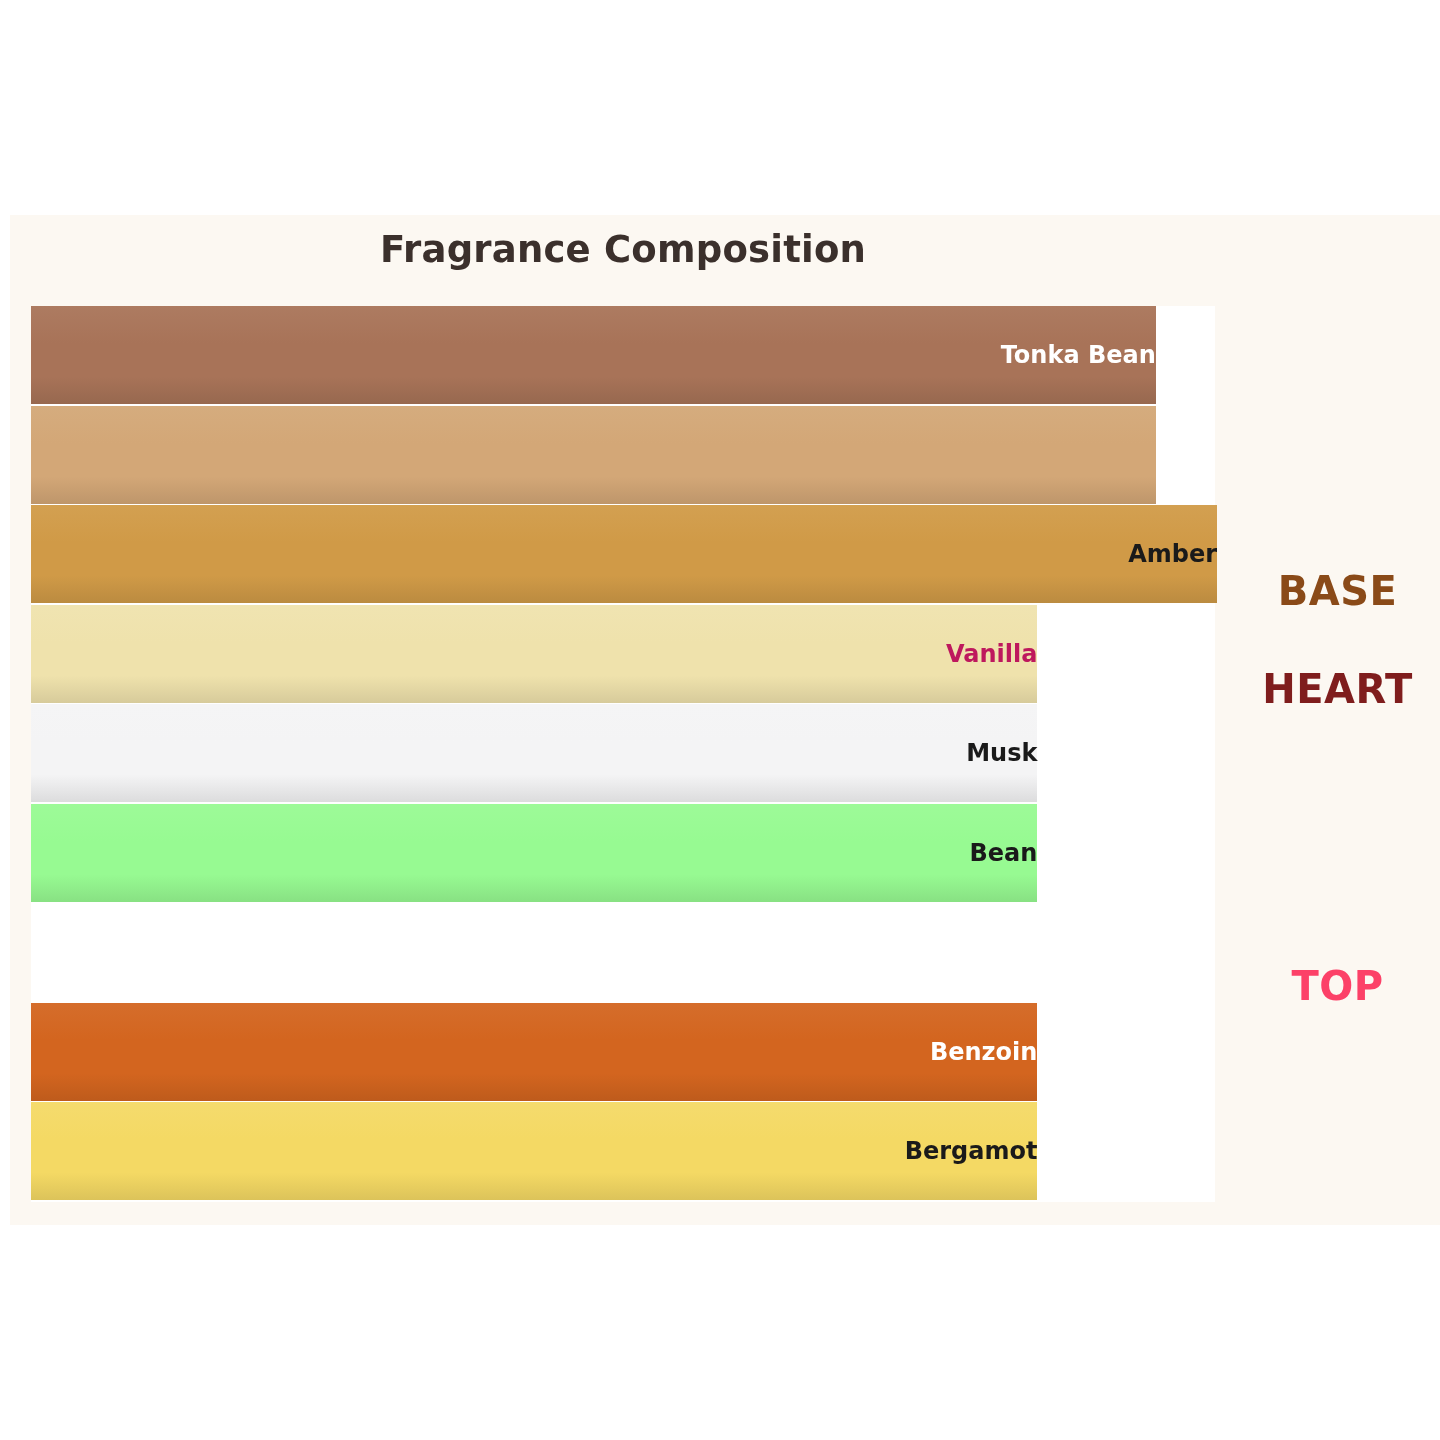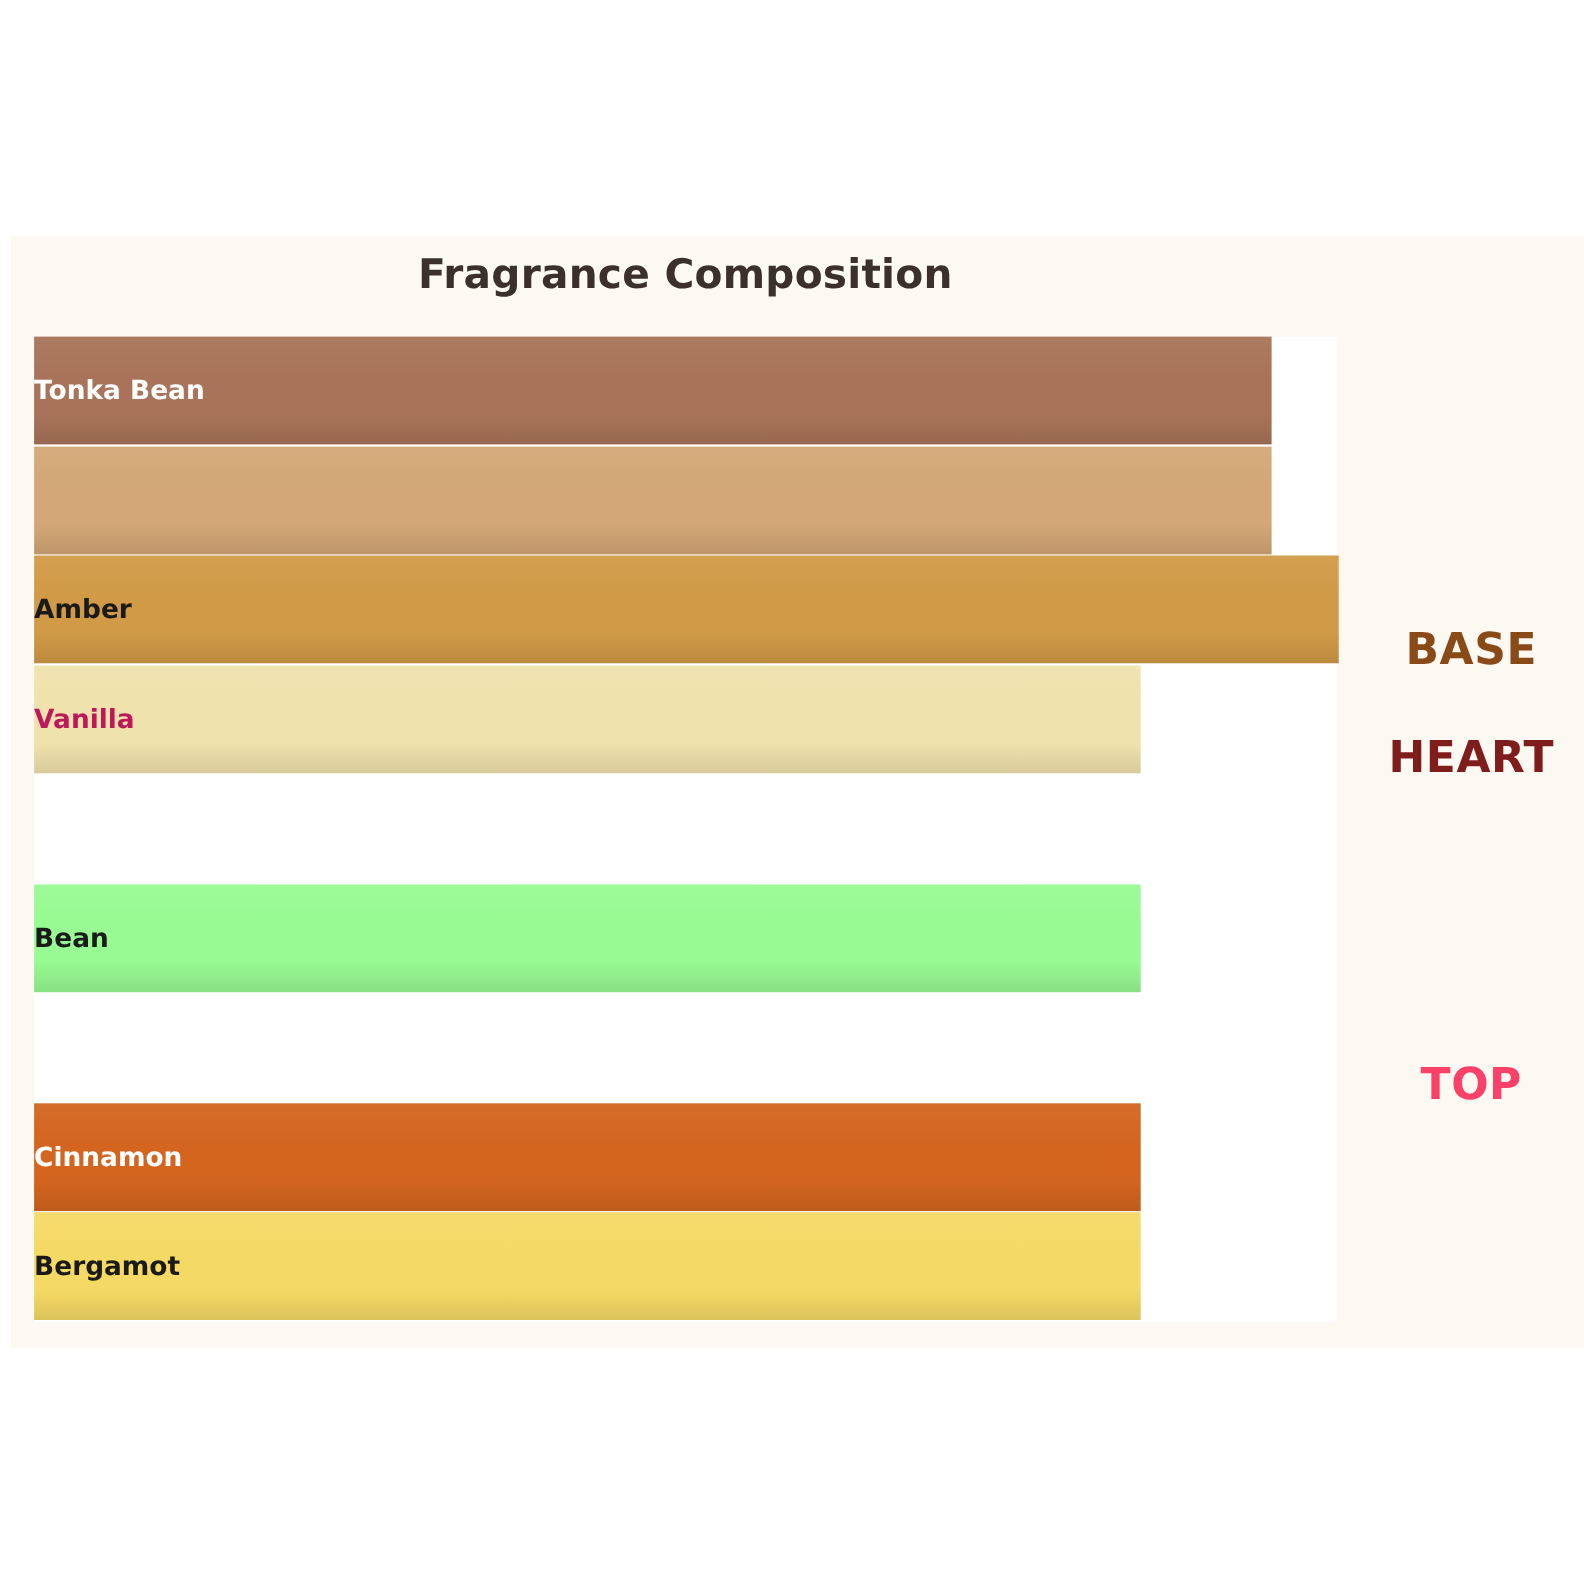--- a/index.html
+++ b/index.html
@@ -63,21 +63,21 @@
     left: 0;
     top: 0;
     width: 100%;
     height: 100%;
   }
   .band-label {
     position: absolute;
     top: 50%;
     transform: translateY(-50%);
     width: 100%;
-    text-align: left;
+    text-align: right;
     font-size: 24px;
     font-weight: 700;
     white-space: nowrap;
     pointer-events: none;
   }
   
   .stage-label {
     position: absolute;
     left: 1220px;
     width: 215px;
@@ -107,27 +107,31 @@
         <div class="band-fill" style="background: linear-gradient(rgb(213, 172, 126) 0%, rgb(211, 167, 119) 38%, rgb(211, 167, 119) 72%, rgb(190, 150, 107) 100%);"></div>
       </div>
       <div class="band" style="top: 199.111px; height: 98.0622px; width: 1186px;">
         <div class="band-fill" style="background: linear-gradient(rgb(211, 160, 81) 0%, rgb(208, 154, 71) 38%, rgb(208, 154, 71) 72%, rgb(187, 139, 64) 100%);"></div>
         <div class="band-label" style="color: rgb(26, 26, 26);">Amber</div>
       </div>
       <div class="band" style="top: 298.667px; height: 98.0622px; width: 1006.4px;">
         <div class="band-fill" style="background: linear-gradient(rgb(240, 228, 177) 0%, rgb(239, 226, 172) 38%, rgb(239, 226, 172) 72%, rgb(215, 203, 155) 100%);"></div>
         <div class="band-label" style="color: #be185d;">Vanilla</div>
       </div>
+      <div class="band" style="top: 398.222px; height: 98.0622px; width: 1006.4px;">
+        <div class="band-fill" style="background: linear-gradient(rgb(245, 245, 246) 0%, rgb(244, 244, 245) 38%, rgb(244, 244, 245) 72%, rgb(220, 220, 221) 100%);"></div>
+        <div class="band-label" style="color: rgb(26, 26, 26);">Musk</div>
+      </div>
       <div class="band" style="top: 497.778px; height: 98.0622px; width: 1006.4px;">
         <div class="band-fill" style="background: linear-gradient(rgb(157, 250, 152) 0%, rgb(151, 250, 146) 38%, rgb(151, 250, 146) 72%, rgb(136, 225, 131) 100%);"></div>
         <div class="band-label" style="color: rgb(26, 26, 26);">Bean</div>
       </div>
       <div class="band" style="top: 696.889px; height: 98.0622px; width: 1006.4px;">
         <div class="band-fill" style="background: linear-gradient(rgb(213, 109, 43) 0%, rgb(211, 101, 31) 38%, rgb(211, 101, 31) 72%, rgb(190, 91, 28) 100%);"></div>
-        <div class="band-label" style="color: rgb(255, 255, 255);">Cinnamon</div>
+        <div class="band-label" style="color: rgb(255, 255, 255);">Benzoin</div>
       </div>
       <div class="band" style="top: 796.444px; height: 98.0622px; width: 1006.4px;">
         <div class="band-fill" style="background: linear-gradient(rgb(245, 219, 109) 0%, rgb(244, 217, 100) 38%, rgb(244, 217, 100) 72%, rgb(220, 195, 90) 100%);"></div>
         <div class="band-label" style="color: rgb(26, 26, 26);">Bergamot</div>
       </div>
     </div>
 
   <div id="stages">
       <div class="stage-label" style="top: 568px; color: rgb(138, 74, 24);">BASE</div>
       <div class="stage-label" style="top: 666px; color: #7f1d1d;">HEART</div>

